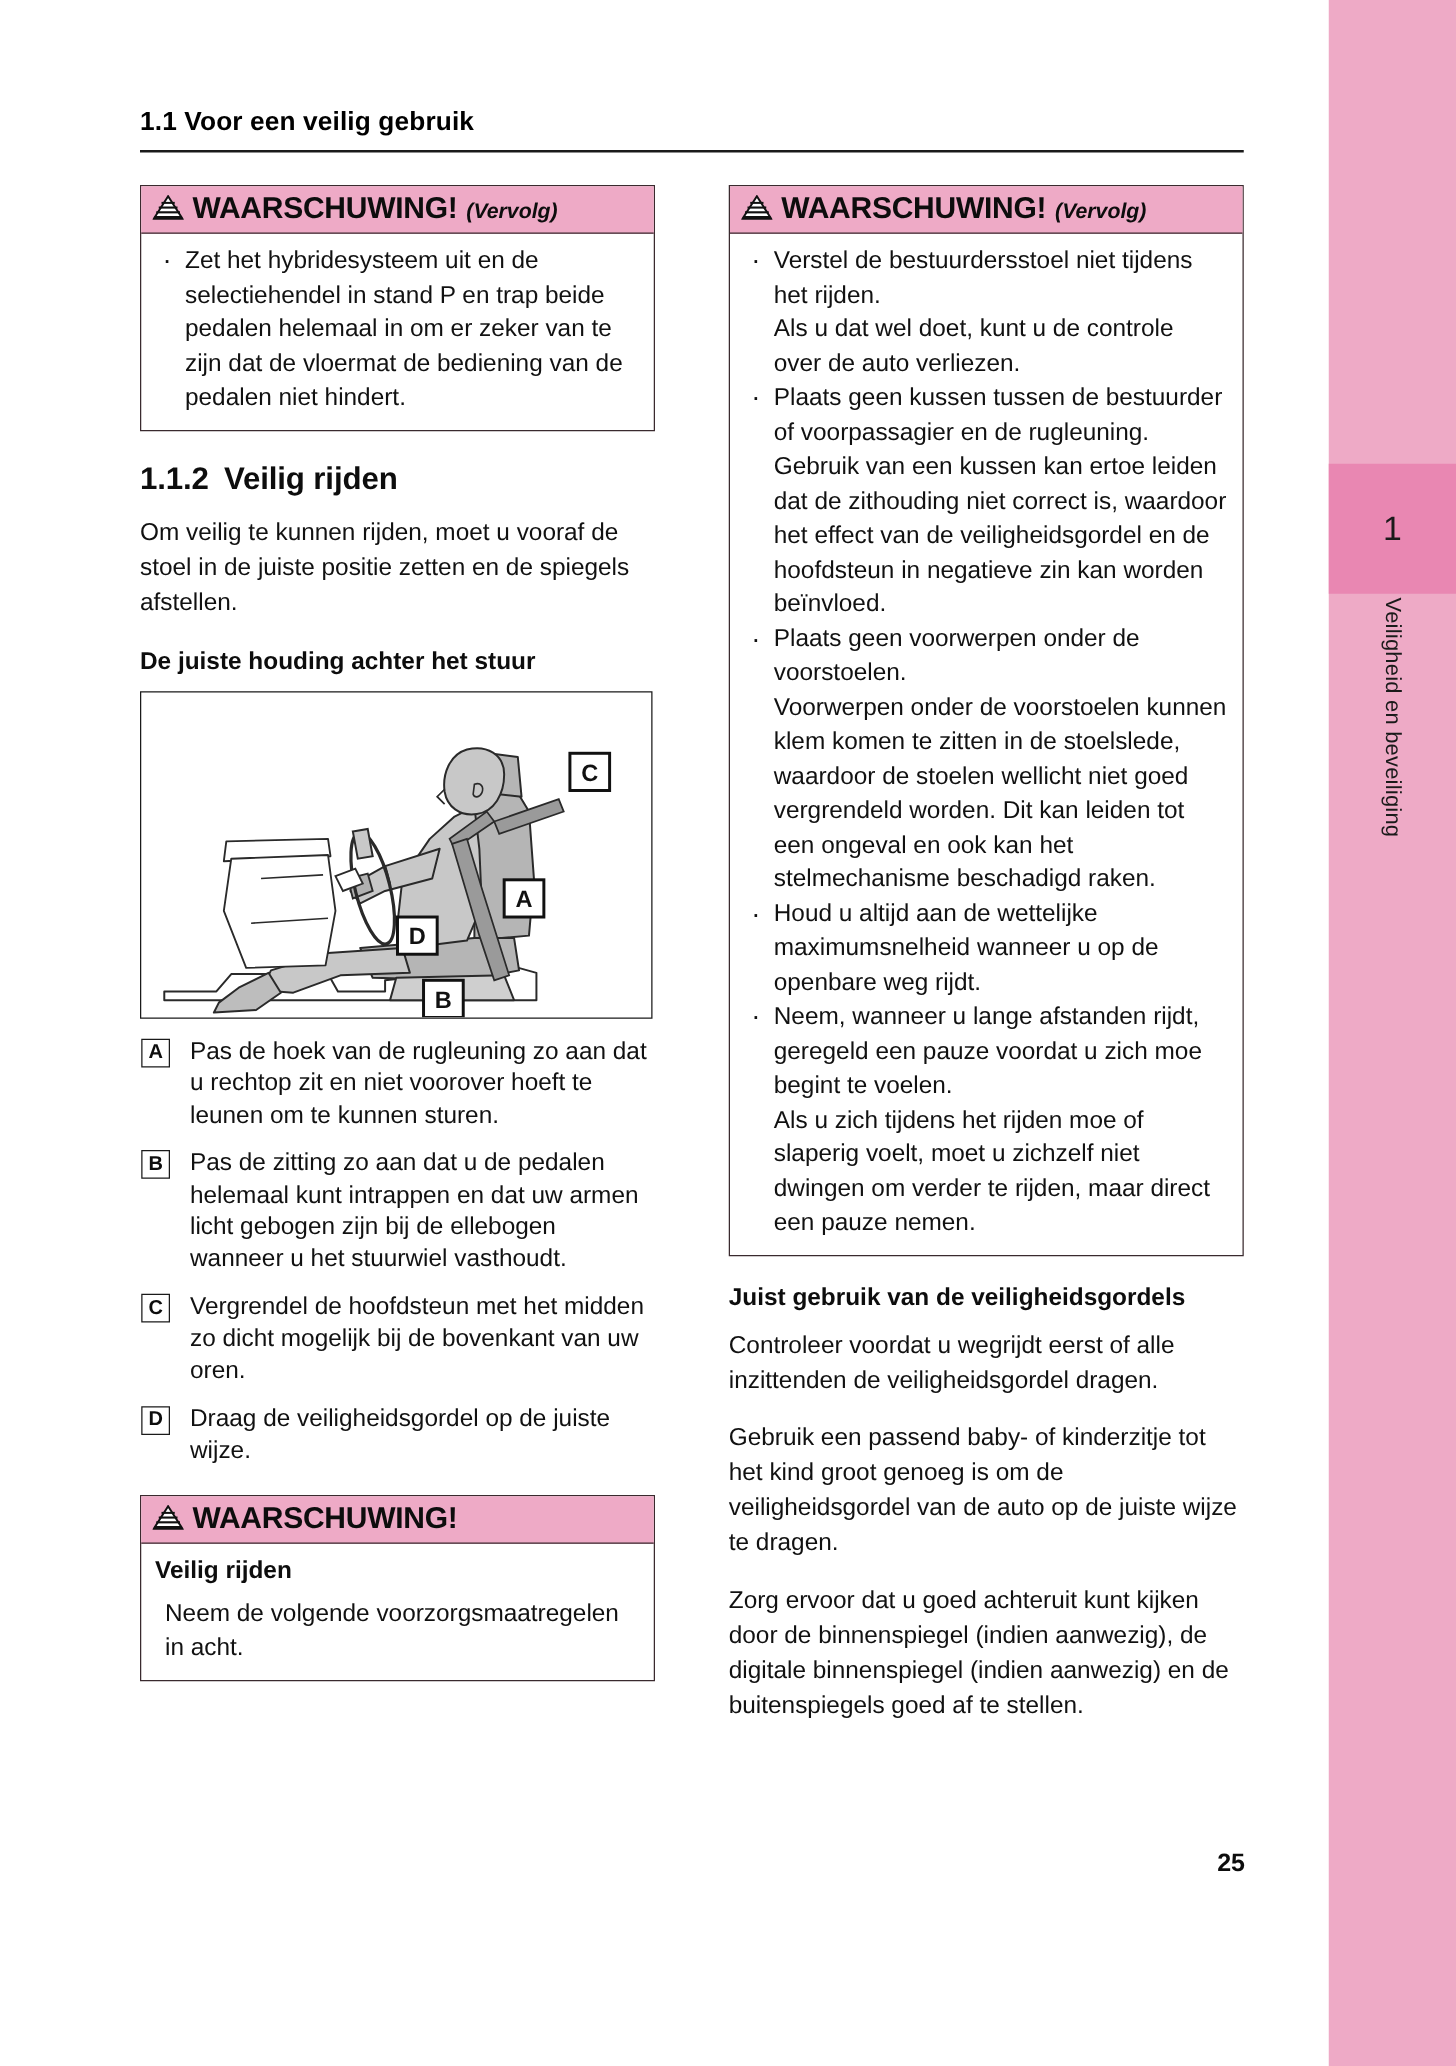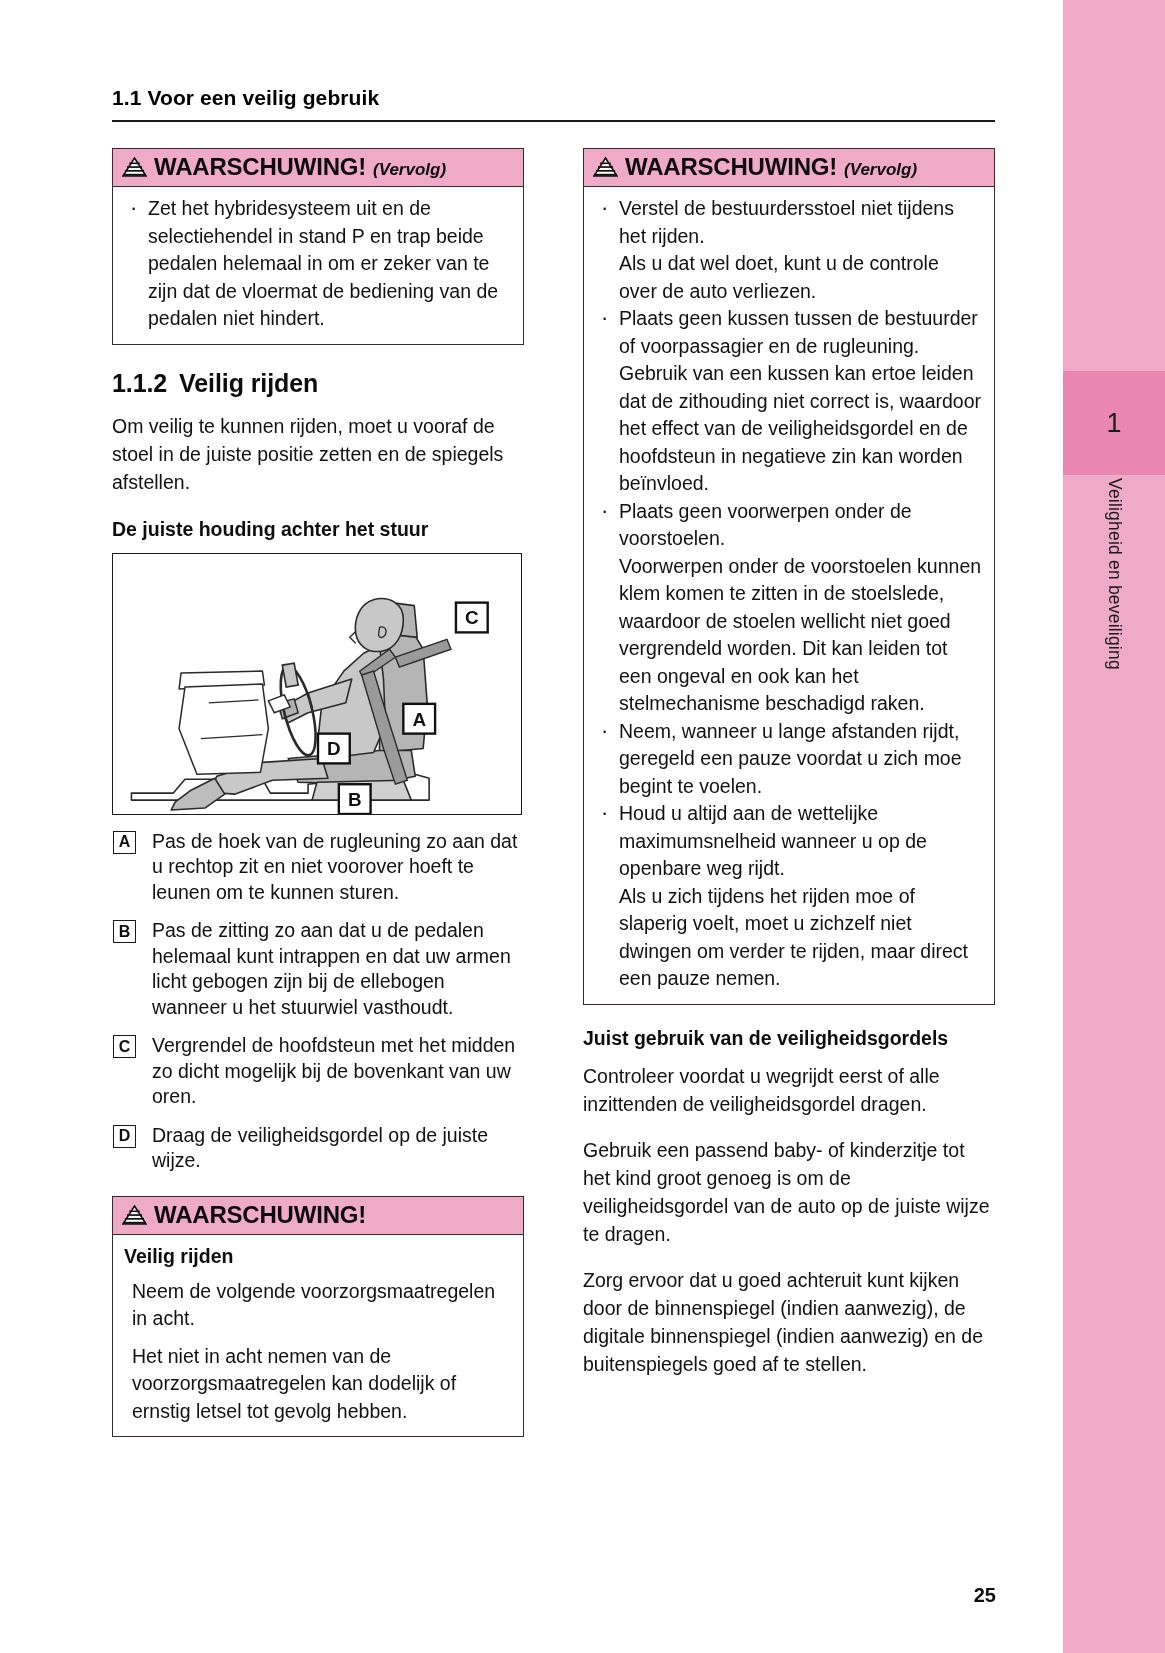--- a/index.html
+++ b/index.html
@@ -221,21 +221,21 @@
     font-size: 16px;
     font-weight: bold;
     color: #0d0d0d;
     background: #fff;
   }
 
   
   #page-number {
     position: absolute;
     left: 930px;
-    top: 1584px;
+    top: 1480px;
     width: 66px;
     text-align: right;
     font-size: 20px;
     font-weight: bold;
     color: #0d0d0d;
   }
 </style>
 </head>
 <body>
 
@@ -377,21 +377,20 @@
           <rect x="3" y="13" width="19" height="1.7" fill="#111"></rect>
           <rect x="7.2" y="5.5" width="10.6" height="1.6" fill="#111"></rect>
           <rect x="1.6" y="16.8" width="21.8" height="2" fill="#111"></rect>
         </svg>
       </span>
       <span class="wtitle">WAARSCHUWING!</span>
     </div>
     <div class="warn-body">
       <h4 class="subhead">Veilig rijden</h4>
       <p class="plain">Neem de volgende voorzorgsmaatregelen in acht.</p>
-      <p class="plain">Het niet in acht nemen van de voorzorgsmaatregelen kan dodelijk of ernstig letsel tot gevolg hebben.</p>
     </div>
   </div>
 
 </div>
 
 <div id="col-right">
 
   <div class="warn-box">
     <div class="warn-head">
       <span class="wicon">
@@ -413,24 +412,24 @@
       <p class="wsub">Als u dat wel doet, kunt u de controle over de auto verliezen.</p>
       <ul class="wlist">
         <li>Plaats geen kussen tussen de bestuurder of voorpassagier en de rugleuning.</li>
       </ul>
       <p class="wsub">Gebruik van een kussen kan ertoe leiden dat de zithouding niet correct is, waardoor het effect van de veiligheidsgordel en de hoofdsteun in negatieve zin kan worden beïnvloed.</p>
       <ul class="wlist">
         <li>Plaats geen voorwerpen onder de voorstoelen.</li>
       </ul>
       <p class="wsub">Voorwerpen onder de voorstoelen kunnen klem komen te zitten in de stoelslede, waardoor de stoelen wellicht niet goed vergrendeld worden. Dit kan leiden tot een ongeval en ook kan het stelmechanisme beschadigd raken.</p>
       <ul class="wlist">
+        <li>Houd u altijd aan de wettelijke maximumsnelheid wanneer u op de openbare weg rijdt.</li>
+      </ul>
+      <ul class="wlist">
         <li>Neem, wanneer u lange afstanden rijdt, geregeld een pauze voordat u zich moe begint te voelen.</li>
-      </ul>
-      <ul class="wlist">
-        <li>Houd u altijd aan de wettelijke maximumsnelheid wanneer u op de openbare weg rijdt.</li>
       </ul>
       <p class="wsub">Als u zich tijdens het rijden moe of slaperig voelt, moet u zichzelf niet dwingen om verder te rijden, maar direct een pauze nemen.</p>
     </div>
   </div>
 
   <h3 class="sub-head">Juist gebruik van de veiligheidsgordels</h3>
   <p class="body">Controleer voordat u wegrijdt eerst of alle inzittenden de veiligheidsgordel dragen.</p>
   <p class="body">Gebruik een passend baby- of kinderzitje tot het kind groot genoeg is om de veiligheidsgordel van de auto op de juiste wijze te dragen.</p>
 
   <p class="body">Zorg ervoor dat u goed achteruit kunt kijken door de binnenspiegel (indien aanwezig), de digitale binnenspiegel (indien aanwezig) en de buitenspiegels goed af te stellen.</p>

